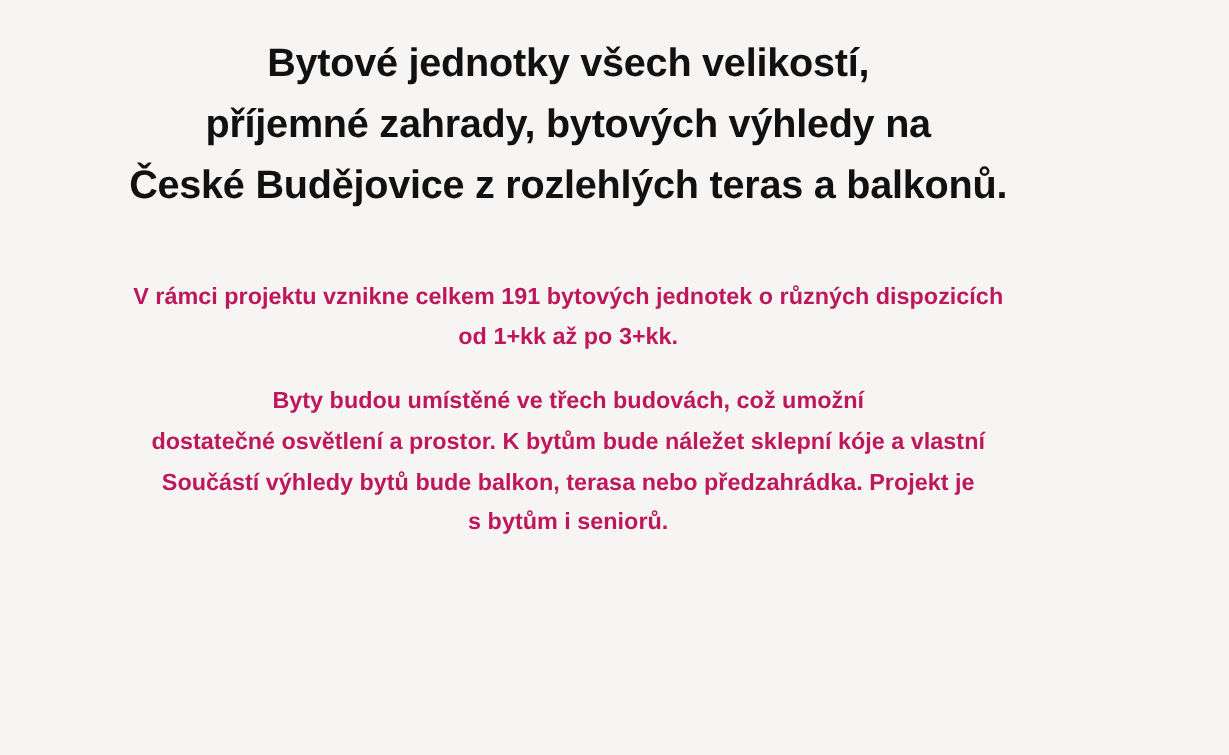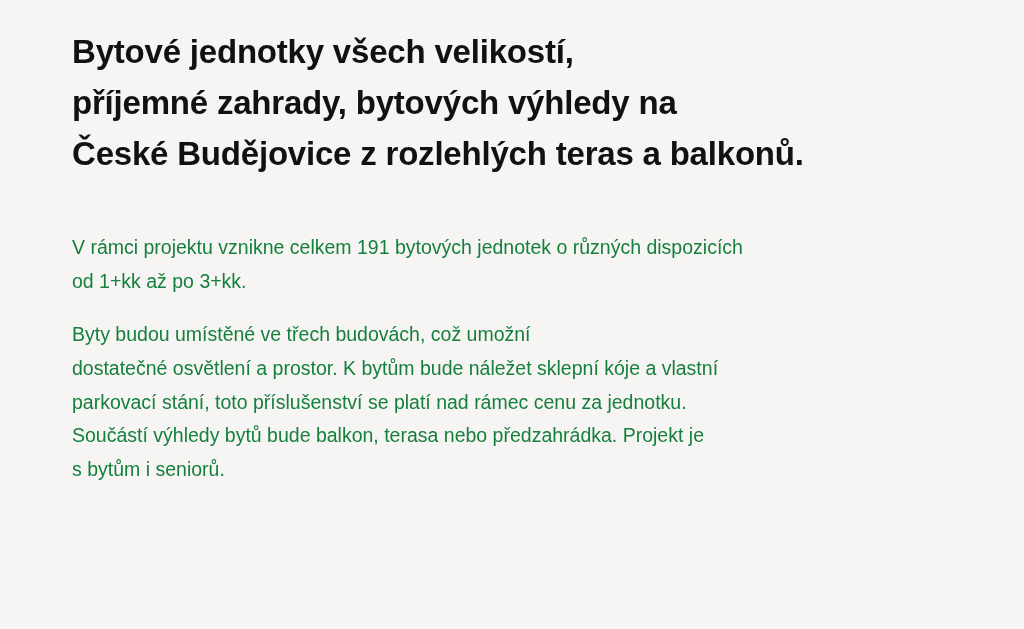--- a/index.html
+++ b/index.html
@@ -14,43 +14,44 @@
     color: #1a1a1a;
     overflow: hidden;
   }
   .page {
     position: relative;
     width: 947px;
     height: 629px;
     box-sizing: border-box;
     padding: 18px 72px 0 72px;
     background: #f7f5f3;
+    text-align: center;
   }
   .headline {
     font-size: 33px;
     font-weight: bold;
     line-height: 1.55;
     letter-spacing: -0.2px;
     color: #111111;
     margin: 0;
     padding-top: 8px;
   }
   .headline .line {
     display: block;
     white-space: pre;
   }
   .body-block {
     margin-top: 52px;
   }
   .para {
     font-size: 19.5px;
     line-height: 1.72;
-    color: #15803d;
+    color: #be185d;
     margin: 0;
-    font-weight: 400;
+    font-weight: 700;
   }
   .para + .para {
     margin-top: 20px;
   }
   .para .line {
     display: block;
     white-space: pre;
   }
 </style>
 </head>
@@ -67,20 +68,19 @@
   <div class="body-block">
 
     <p class="para">
       <span class="line">V rámci projektu vznikne celkem 191 bytových jednotek o různých dispozicích</span>
       <span class="line">od 1+kk až po 3+kk.</span>
     </p>
 
     <p class="para">
       <span class="line">Byty budou umístěné ve třech budovách, což umožní</span>
       <span class="line">dostatečné osvětlení a prostor. K bytům bude náležet sklepní kóje a vlastní</span>
-      <span class="line">parkovací stání, toto příslušenství se platí nad rámec cenu za jednotku.</span>
       <span class="line">Součástí výhledy bytů bude balkon, terasa nebo předzahrádka. Projekt je</span>
       <span class="line">s bytům i seniorů.</span>
     </p>
 
   </div>
 
 </div>
 
 </body></html>

